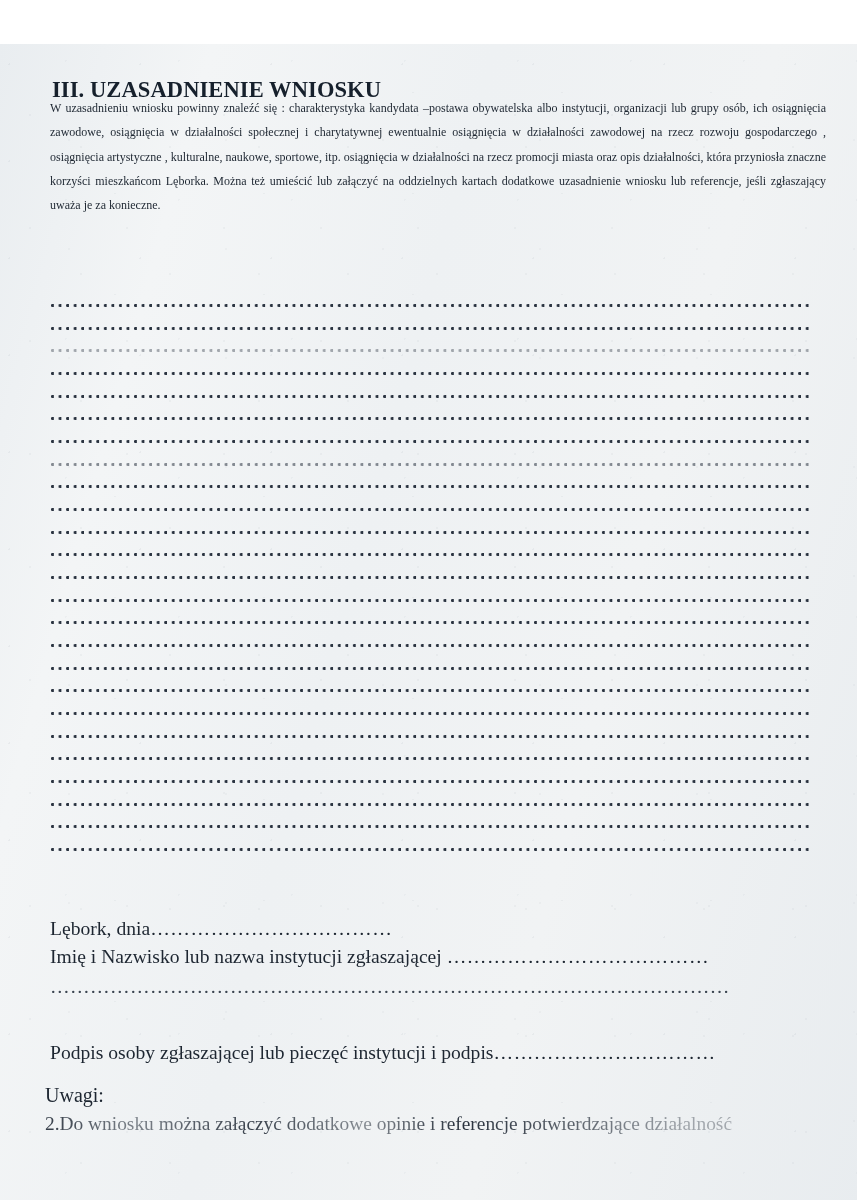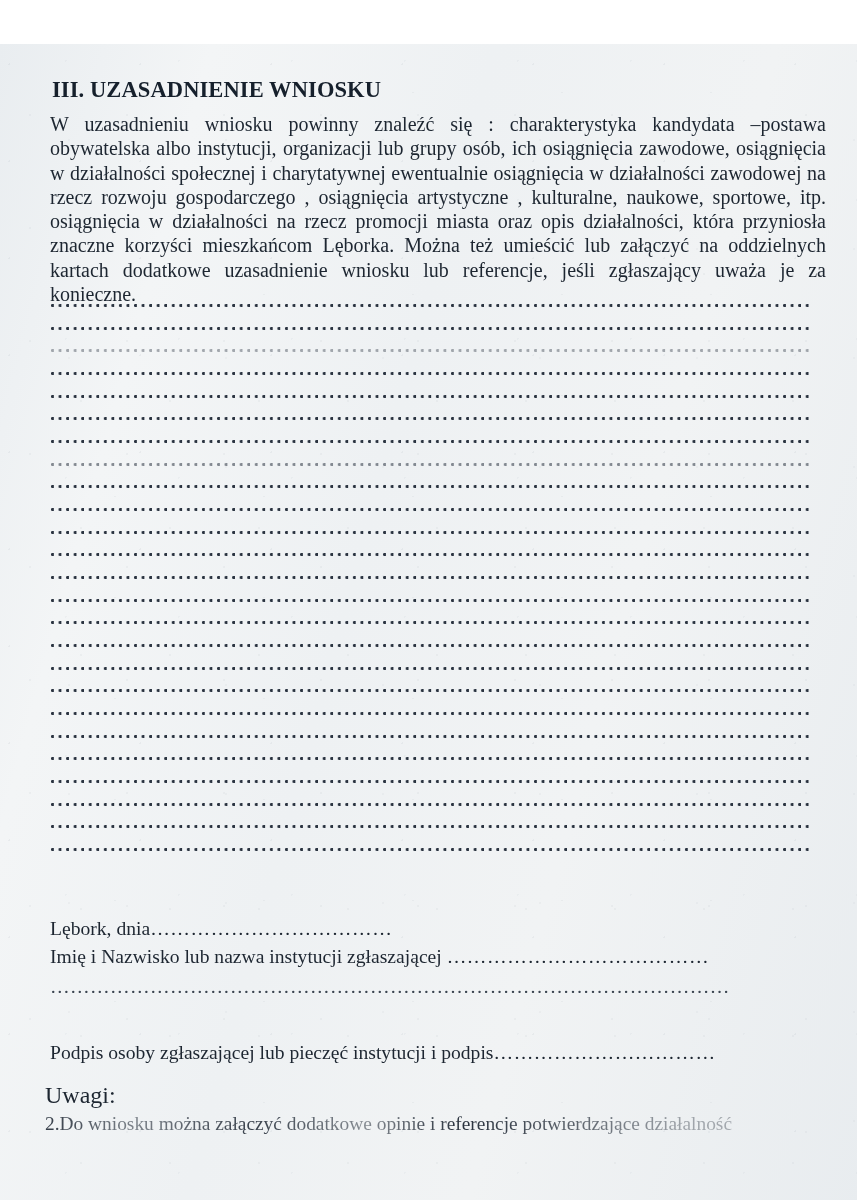--- a/index.html
+++ b/index.html
@@ -58,23 +58,23 @@
     font-weight: bold;
     letter-spacing: .1px;
     color: #16202c;
     white-space: nowrap;
   }
 
   
   .intro {
     position: absolute;
     left: 50px;
-    top: 68px;
+    top: 52px;
     width: 776px;
-    font-size: 20px;
+    font-size: 12px;
     line-height: 24.3px;
     text-align: justify;
     text-justify: inter-word;
     color: #1d2631;
     hyphens: none;
   }
 
   
   .rules {
     position: absolute;
@@ -122,21 +122,21 @@
   .notes {
     position: absolute;
     left: 45px;
     top: 1039px;
     width: 800px;
     font-size: 19.4px;
     line-height: 25.6px;
     color: #1d2631;
   }
   .notes-title {
-    font-size: 24px;
+    font-size: 20px;
     margin-bottom: 2px;
   }
   .note {
     white-space: nowrap;
     margin-top: 1px;
   }
 
   
   .faded-1 {
     color: #2a3340;

